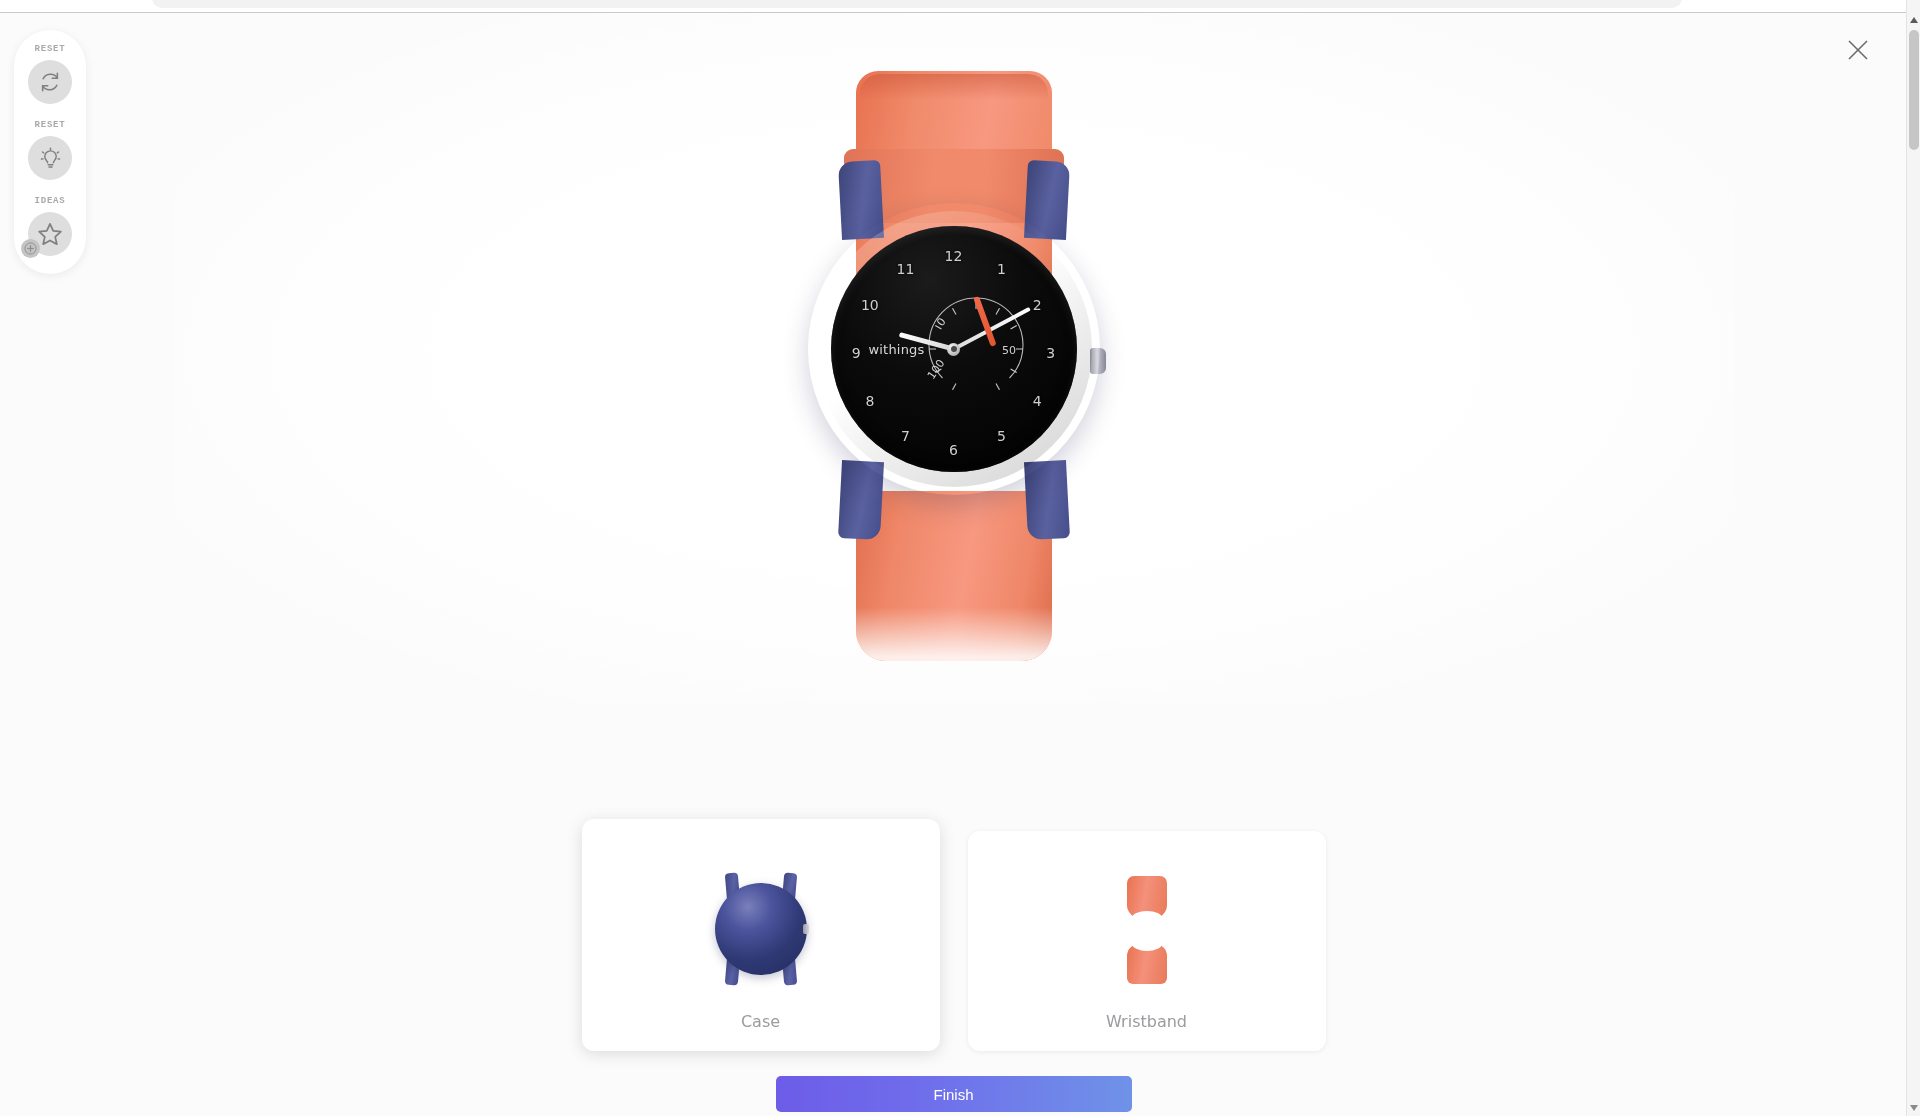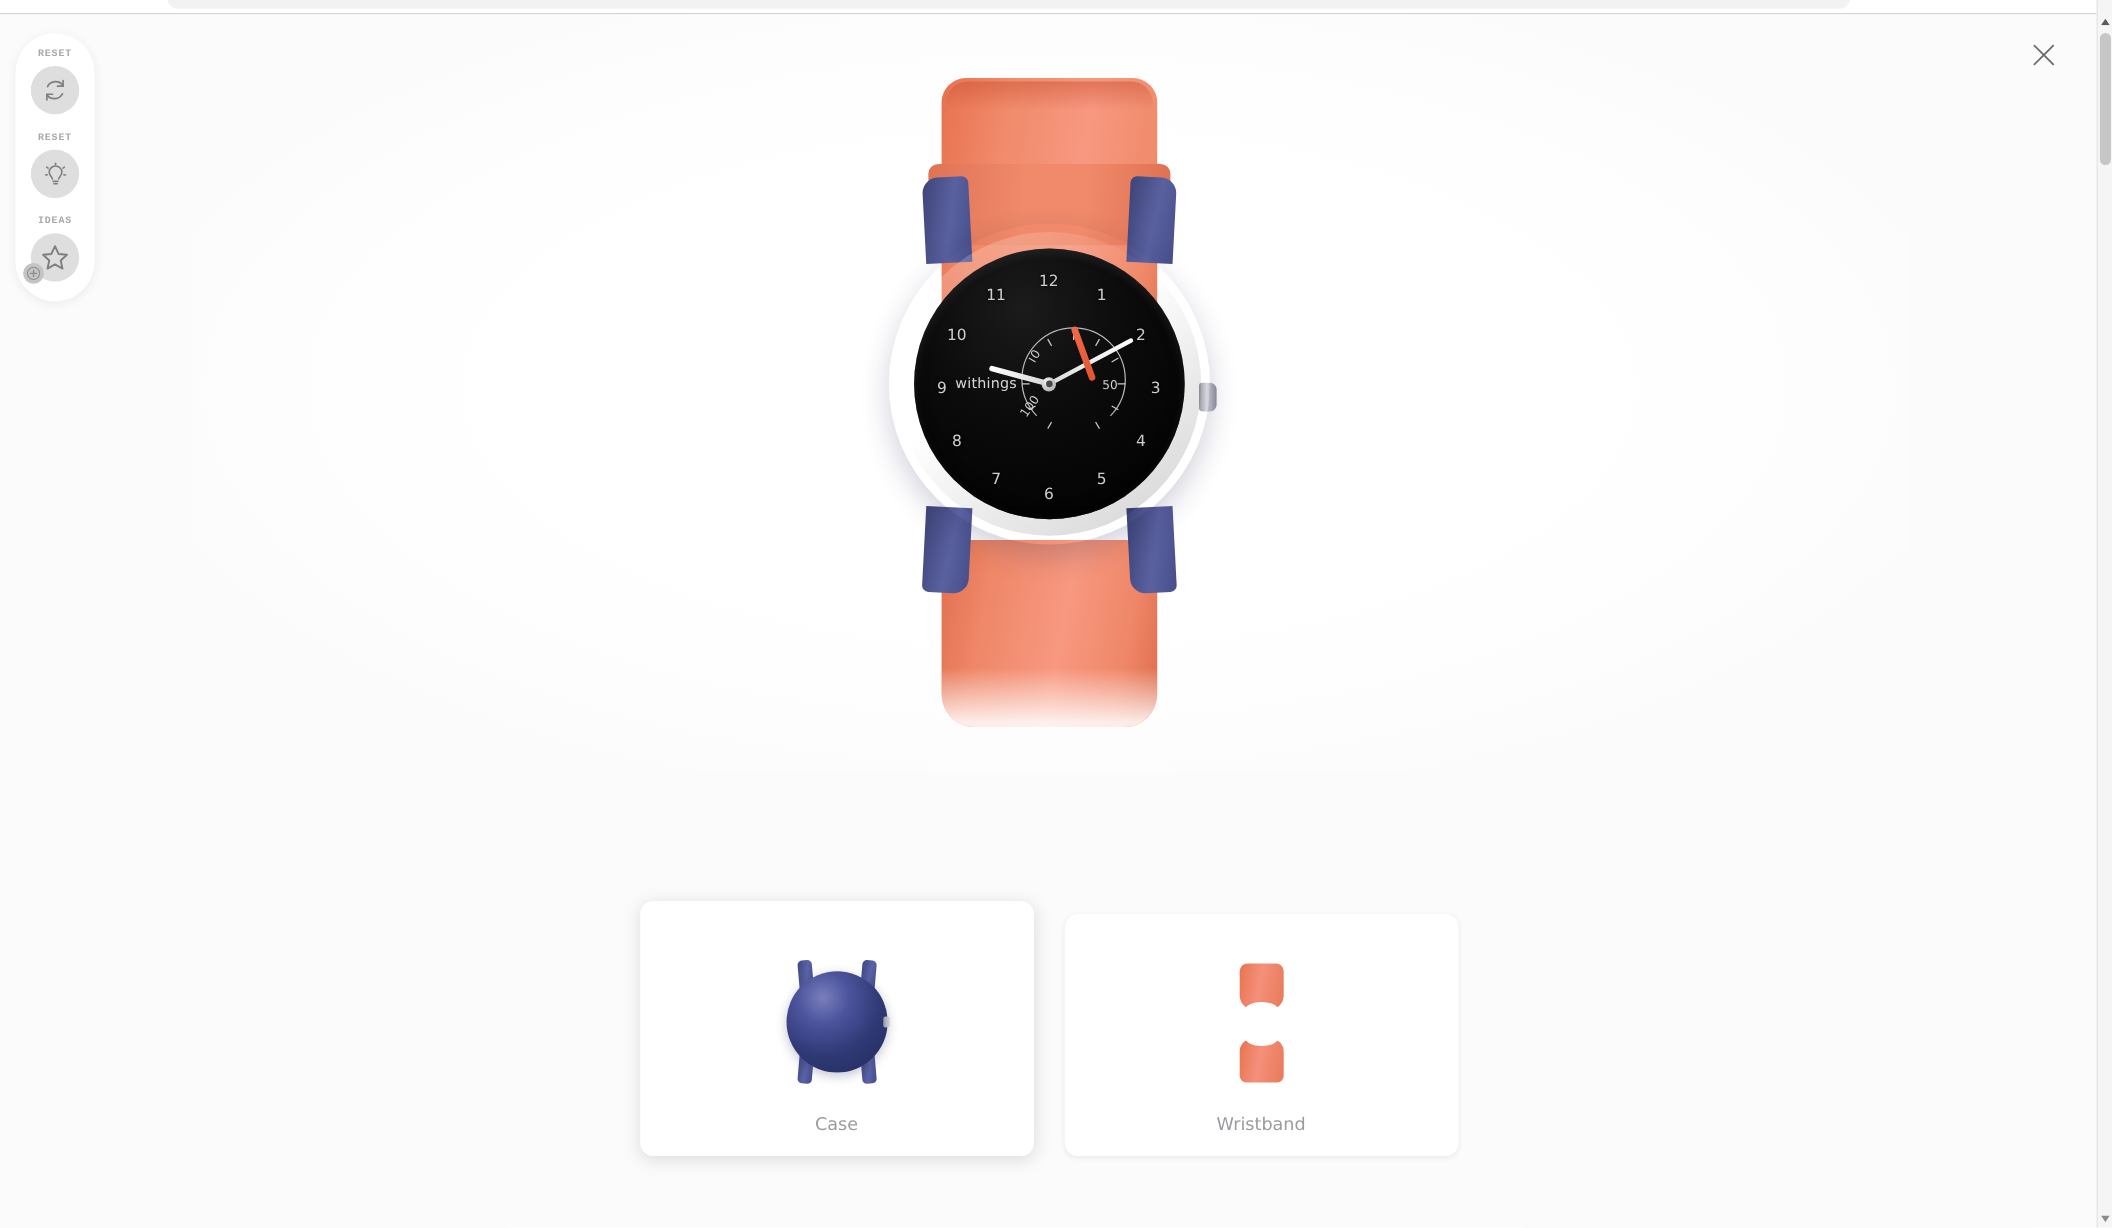--- a/index.html
+++ b/index.html
@@ -622,20 +622,21 @@
         <div class="thumb-band">
           <div class="tb-piece tb-top"></div>
           <div class="tb-piece tb-bottom"></div>
         </div>
       </div>
       <div class="card-label">Wristband</div>
     </div>
 
   </div>
 
+  <button class="finish-btn">Finish</button>
 
 </div>
 
 <div class="scrollbar">
   <div class="sb-arrow up">
     <svg width="8" height="6" viewBox="0 0 8 6">
         <polygon points="4,0 8,6 0,6" fill="#5a5a5a"></polygon>
       </svg>
   </div>
   <div class="sb-thumb"></div>

